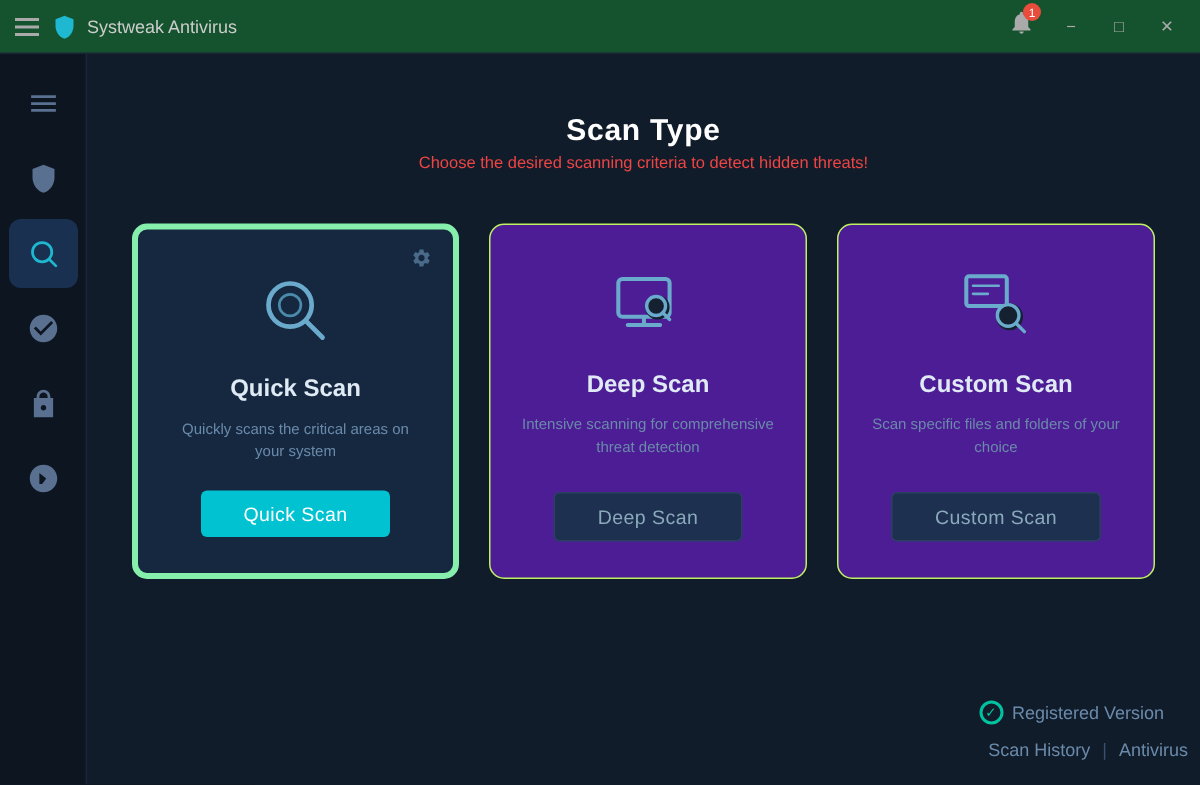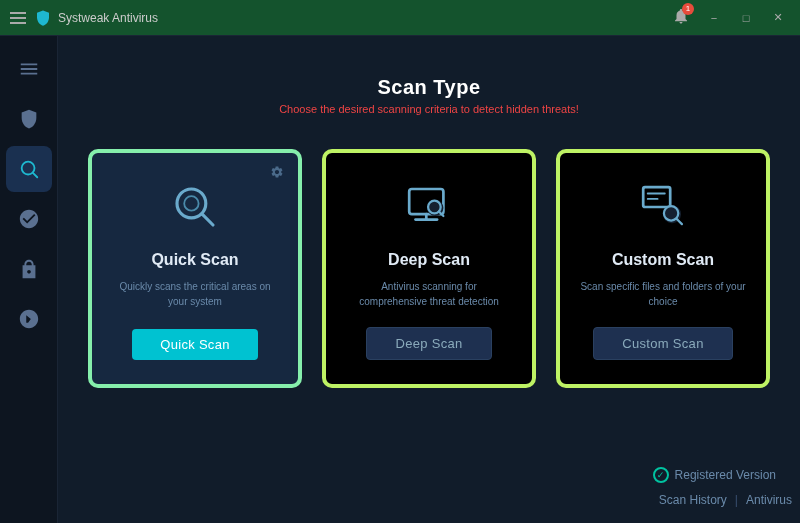--- a/index.html
+++ b/index.html
@@ -171,28 +171,28 @@
     
     .cards-container {
       display: flex;
       gap: 20px;
       margin-top: 28px;
       align-items: stretch;
     }
 
     .scan-card {
       flex: 1;
-      background: #000000;
+      background: #4c1d95;
       border-radius: 10px;
       display: flex;
       flex-direction: column;
       align-items: center;
       padding: 24px 20px 24px;
       position: relative;
-      border: 4px solid #bef264;
+      border: 1px solid #bef264;
       min-height: 210px;
     }
 
     .scan-card.active-card {
       background: #162840;
       border: 4px solid #86efac;
     }
 
     .gear-icon-wrapper {
       position: absolute;
@@ -402,21 +402,21 @@
           <svg viewBox="0 0 60 60" fill="none">
             <rect x="8" y="10" width="38" height="28" rx="3" stroke="#6aaacc" stroke-width="3" fill="none"></rect>
             <line x1="15" y1="44" x2="39" y2="44" stroke="#6aaacc" stroke-width="3" stroke-linecap="round"></line>
             <line x1="27" y1="38" x2="27" y2="44" stroke="#6aaacc" stroke-width="3" stroke-linecap="round"></line>
             <circle cx="37" cy="31" r="9" stroke="#6aaaaac" stroke-width="0" fill="#152030"></circle>
             <circle cx="36" cy="30" r="7" stroke="#6aaacc" stroke-width="2.5" fill="none"></circle>
             <line x1="41" y1="35" x2="46" y2="40" stroke="#6aaacc" stroke-width="2.5" stroke-linecap="round"></line>
           </svg>
         </div>
         <div class="card-title">Deep Scan</div>
-        <div class="card-description">Antivirus scanning for comprehensive threat detection</div>
+        <div class="card-description">Intensive scanning for comprehensive threat detection</div>
         <button class="card-btn secondary">Deep Scan</button>
       </div>
 
       <div class="scan-card">
         <div class="card-icon">
           <svg viewBox="0 0 60 60" fill="none">
             <rect x="8" y="8" width="30" height="22" rx="2" stroke="#6aaacc" stroke-width="3" fill="none"></rect>
             <line x1="13" y1="15" x2="32" y2="15" stroke="#6aaacc" stroke-width="2" stroke-linecap="round"></line>
             <line x1="13" y1="21" x2="24" y2="21" stroke="#6aaacc" stroke-width="2" stroke-linecap="round"></line>
             <circle cx="40" cy="38" r="10" stroke="#6aaaaac" stroke-width="0" fill="#152030"></circle>

